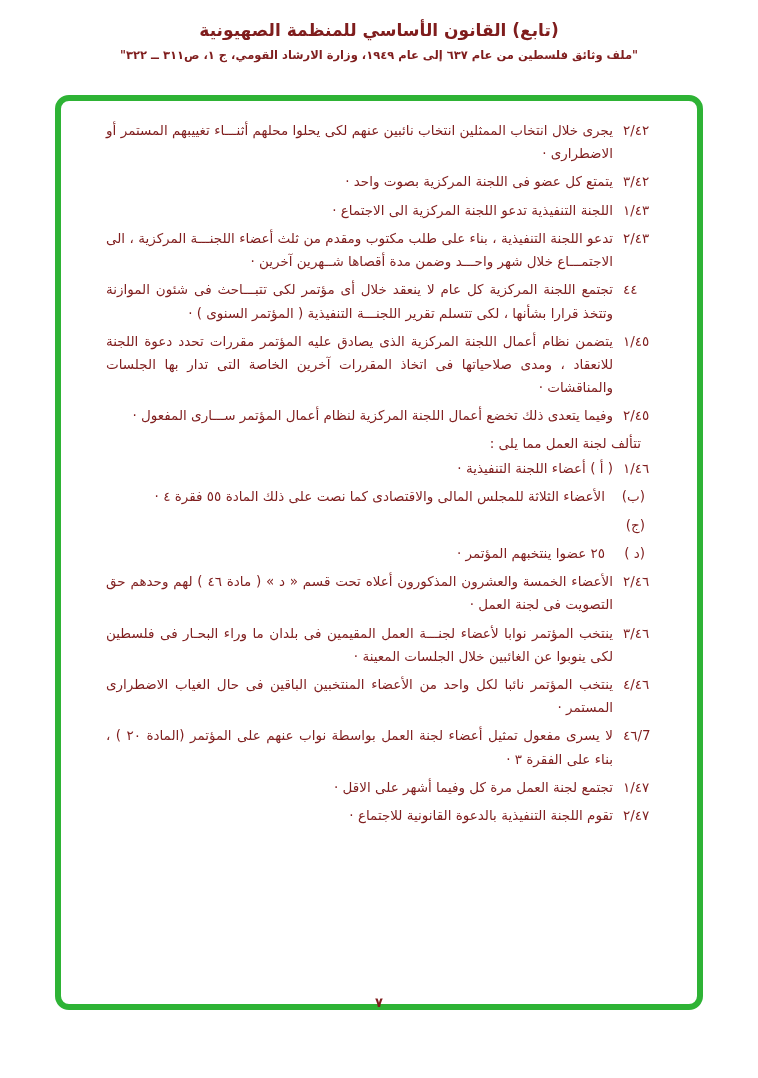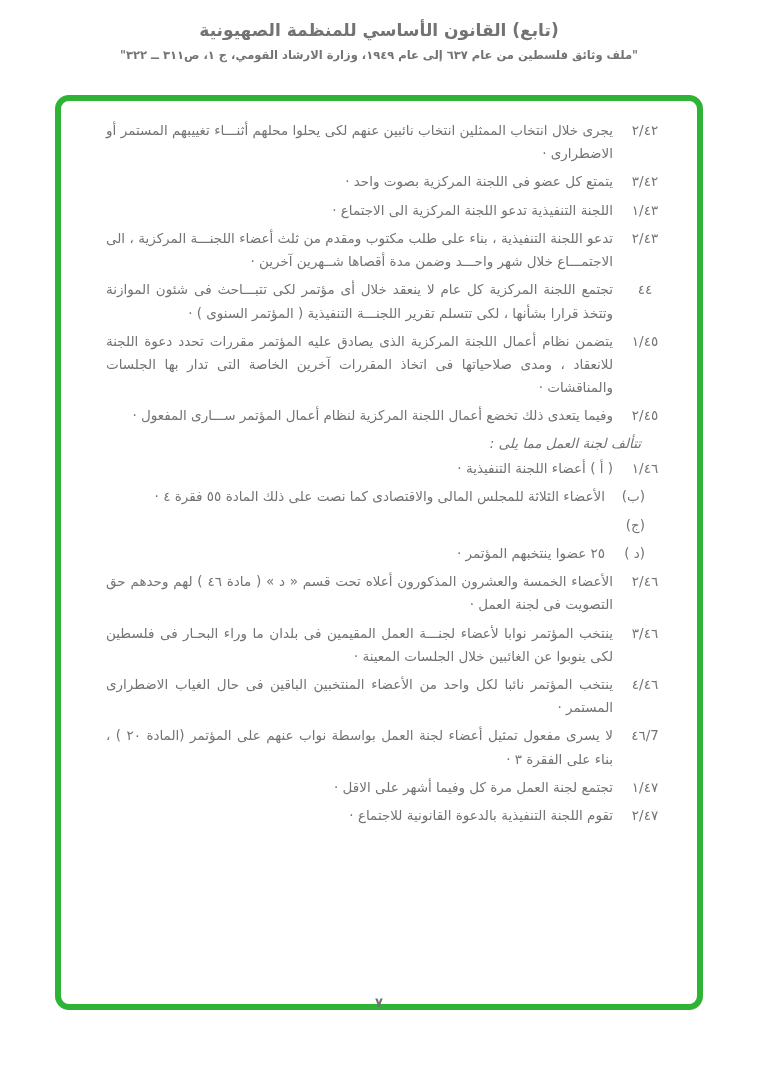--- a/index.html
+++ b/index.html
@@ -3,21 +3,21 @@
 <meta charset="utf-8">
 <style>
   * { margin: 0; padding: 0; box-sizing: border-box; }
   html, body { background: #ffffff; }
   .page {
     position: relative;
     width: 758px;
     height: 1038px;
     background: #ffffff;
     font-family: "DejaVu Sans", sans-serif;
-    color: #737373;
+    color: #7f1d1d;
     overflow: hidden;
     margin: 0 auto;
   }
   .header {
     direction: rtl;
     text-align: center;
     padding-top: 20px;
   }
   .doc-title {
     font-size: 17px;
@@ -43,21 +43,21 @@
   }
   .para {
     display: flex;
     column-gap: 10px;
     margin-bottom: 5px;
     font-size: 13.5px;
     line-height: 1.72;
   }
   .para .num {
     flex: 0 0 44px;
-    text-align: center;
+    text-align: left;
     white-space: nowrap;
   }
   .para .txt {
     flex: 1;
     text-align: justify;
     margin-left: 21px;
   }
   .sub {
     padding-right: 22px;
     margin-bottom: 5px;
@@ -77,21 +77,20 @@
   .section-heading {
     font-weight: bold;
     font-size: 15px;
     margin: 15px 0 9px 0;
   }
   .section-intro {
     font-size: 13.5px;
     line-height: 1.6;
     padding-right: 26px;
     margin-bottom: 3px;
-    font-style: italic;
   }
   .page-number {
     position: absolute;
     left: 0;
     right: 0;
     bottom: 28px;
     text-align: center;
     font-size: 13px;
     font-weight: bold;
   }

